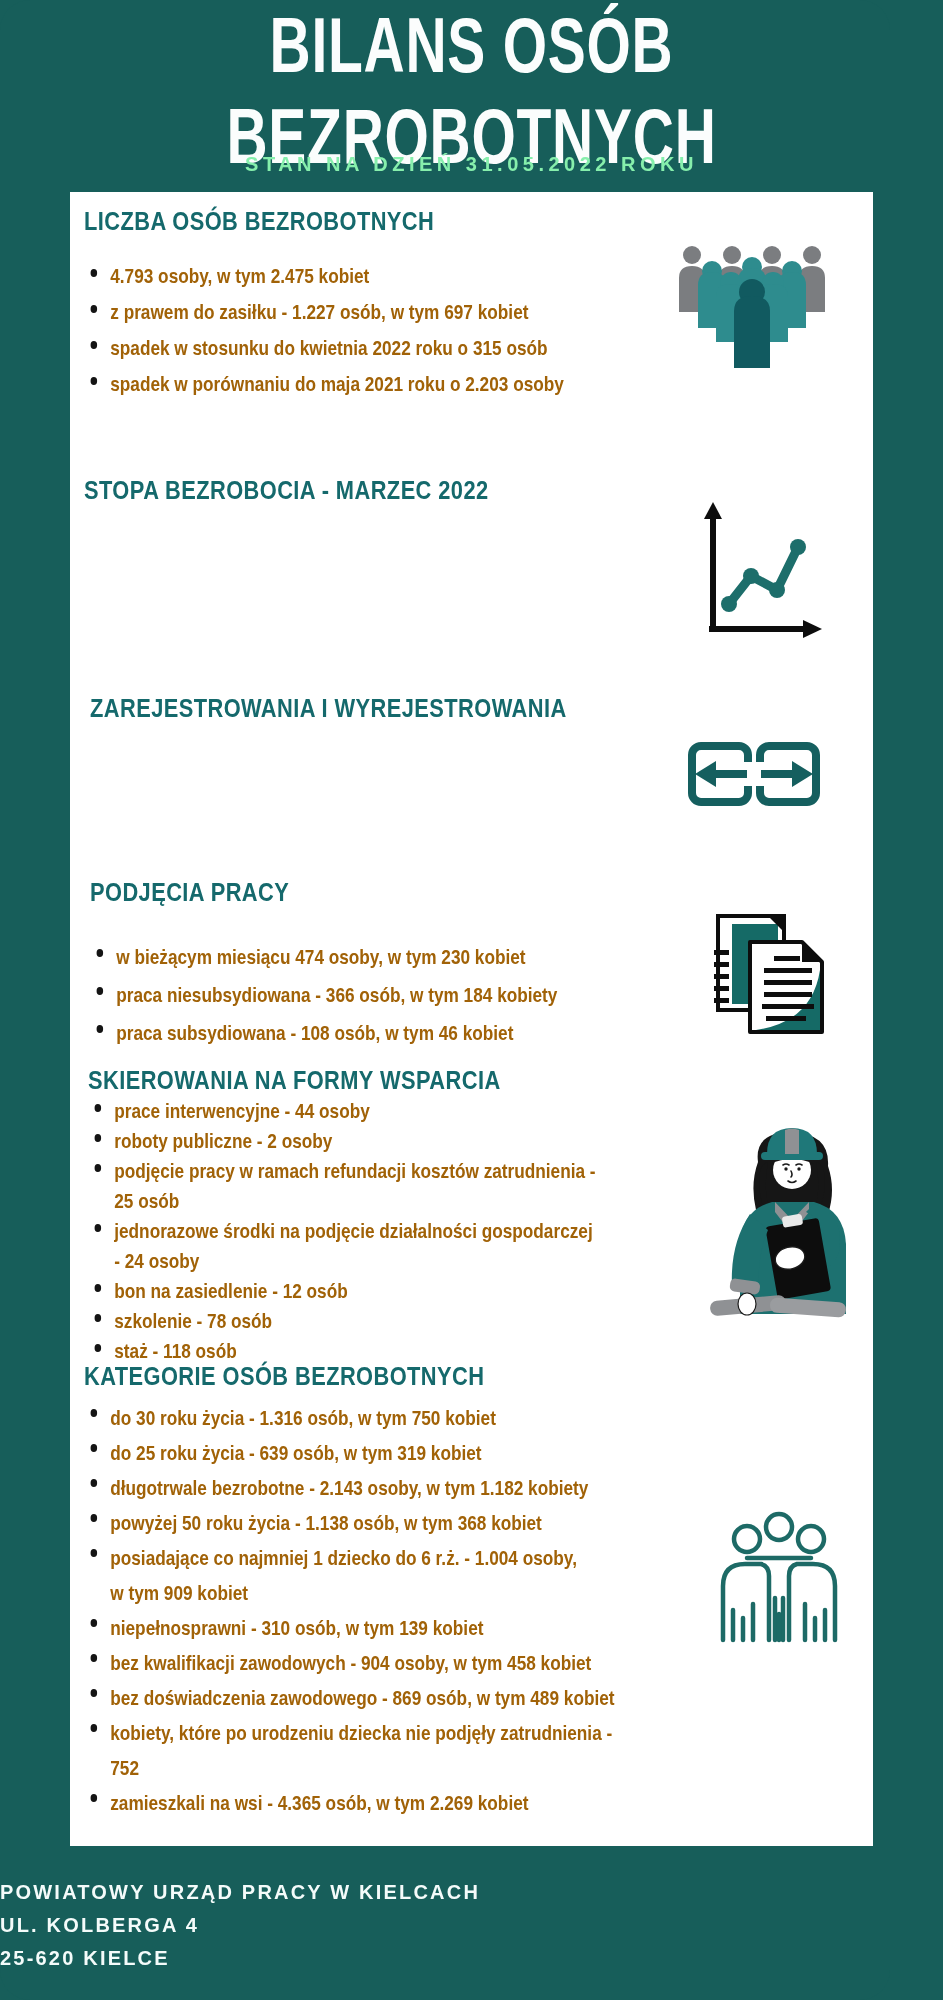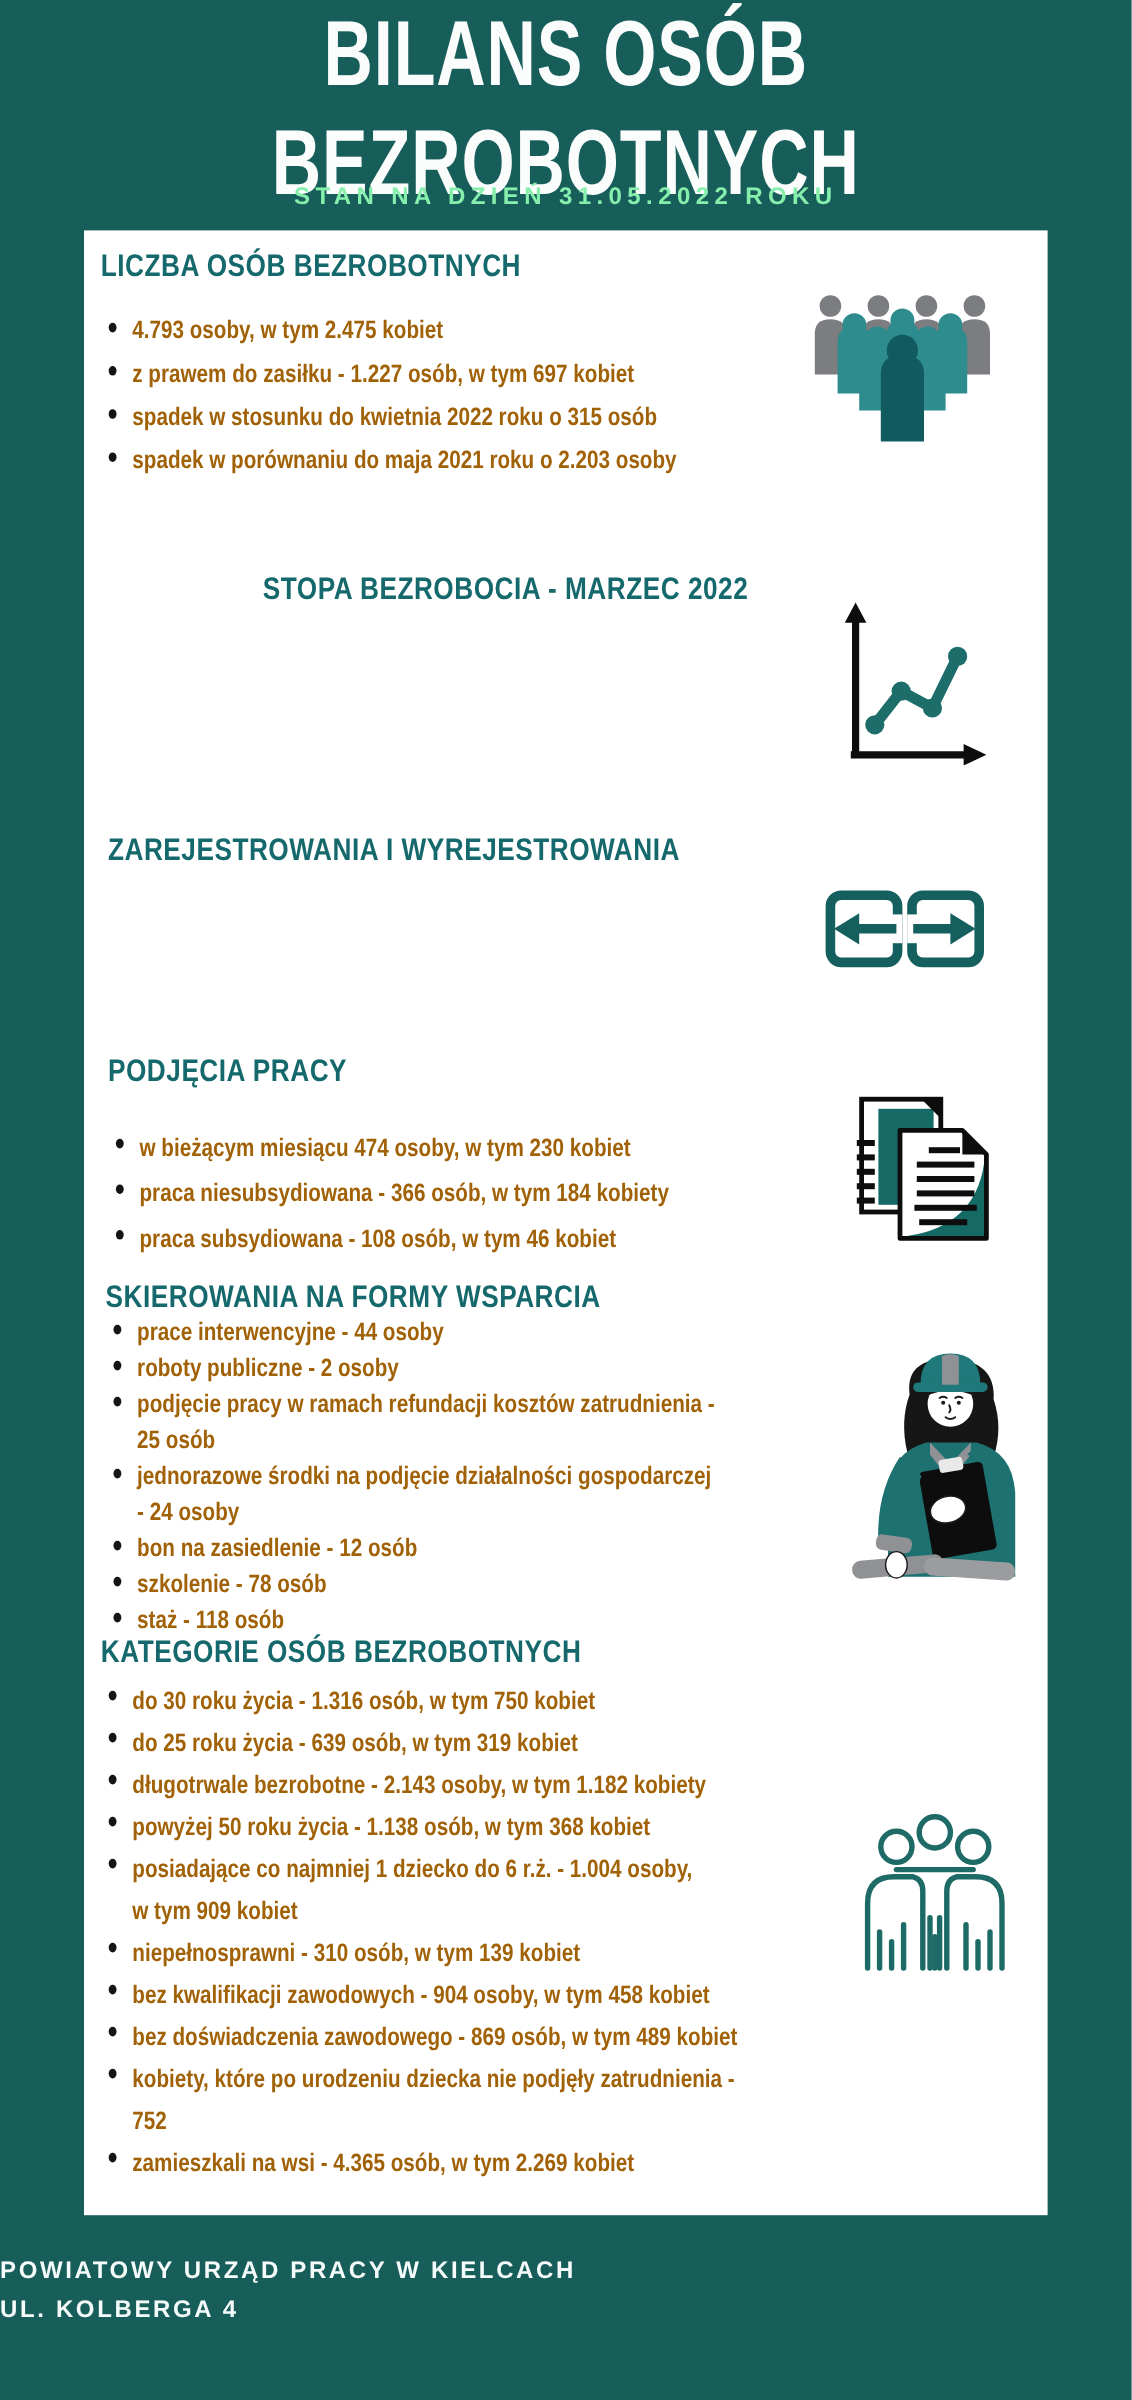--- a/index.html
+++ b/index.html
@@ -21,21 +21,21 @@
           transform:scaleX(0.84);transform-origin:0 50%;white-space:nowrap;}
   .list{list-style:none;margin:0;padding:0;color:#a16207;font-weight:bold;font-size:21px;}
   .list li{display:flex;align-items:flex-start;
            transform:scaleX(0.82);transform-origin:0 0;width:760px;}
   .dot{flex:0 0 8px;width:8px;height:8px;border-radius:50%;background:#141414;margin:11px 16px 0 8px;}
   .txt{white-space:pre-line;}
   .plain .txt{margin-left:0;}
   .plain li{margin-left:0;}
 
   .s1{top:14px;left:14px;}  .s1 .list{margin-top:21px;} .s1 li{line-height:36px;}
-  .s2{top:283px;left:14px;text-align:center;} .s2 .list{margin-top:19px;} .s2 li{line-height:39px;}
+  .s2{top:283px;left:14px;} .s2 .list{margin-top:19px;} .s2 li{line-height:39px;}
   .s3{top:501px;left:20px;} .s3 .list{margin-top:29px;} .s3 li{line-height:38px;}
   .s4{top:685px;left:20px;} .s4 .list{margin-top:30px;} .s4 li{line-height:38px;}
   .s5{top:873px;left:18px;} .s5 .list{margin-top:0;}  .s5 li{line-height:30px;} .s5 .dot{margin-top:8px;}
   .s6{top:1169px;left:14px;}.s6 .list{margin-top:8px;}  .s6 li{line-height:35px;} .s6 .dot{margin-top:9px;}
 
   .icon{position:absolute;}
   .icon-crowd{left:598px;top:50px;}
   .icon-chart{left:622px;top:308px;}
   .icon-arrows{left:616px;top:543px;}
   .icon-docs{left:640px;top:720px;}
@@ -323,15 +323,16 @@
         <line x1="102" y1="110" x2="102" y2="132"></line>
         <line x1="112" y1="102" x2="112" y2="132"></line>
       </g>
     </svg>
 
   </div>
 
   <footer class="footer">
     <div>POWIATOWY URZĄD PRACY W KIELCACH</div>
     <div>UL. KOLBERGA 4</div>
+    <div>25-620 KIELCE</div>
   </footer>
 
 </div>
 
 </body></html>

